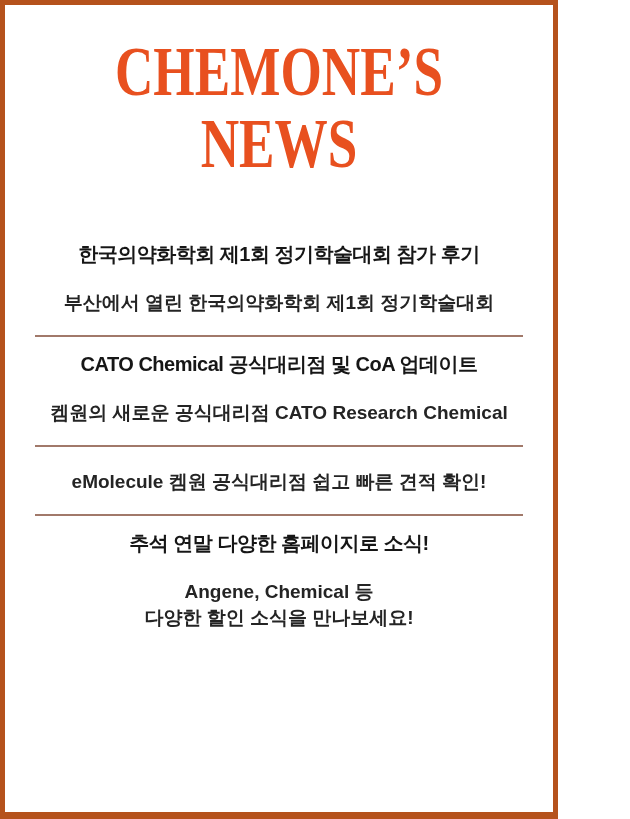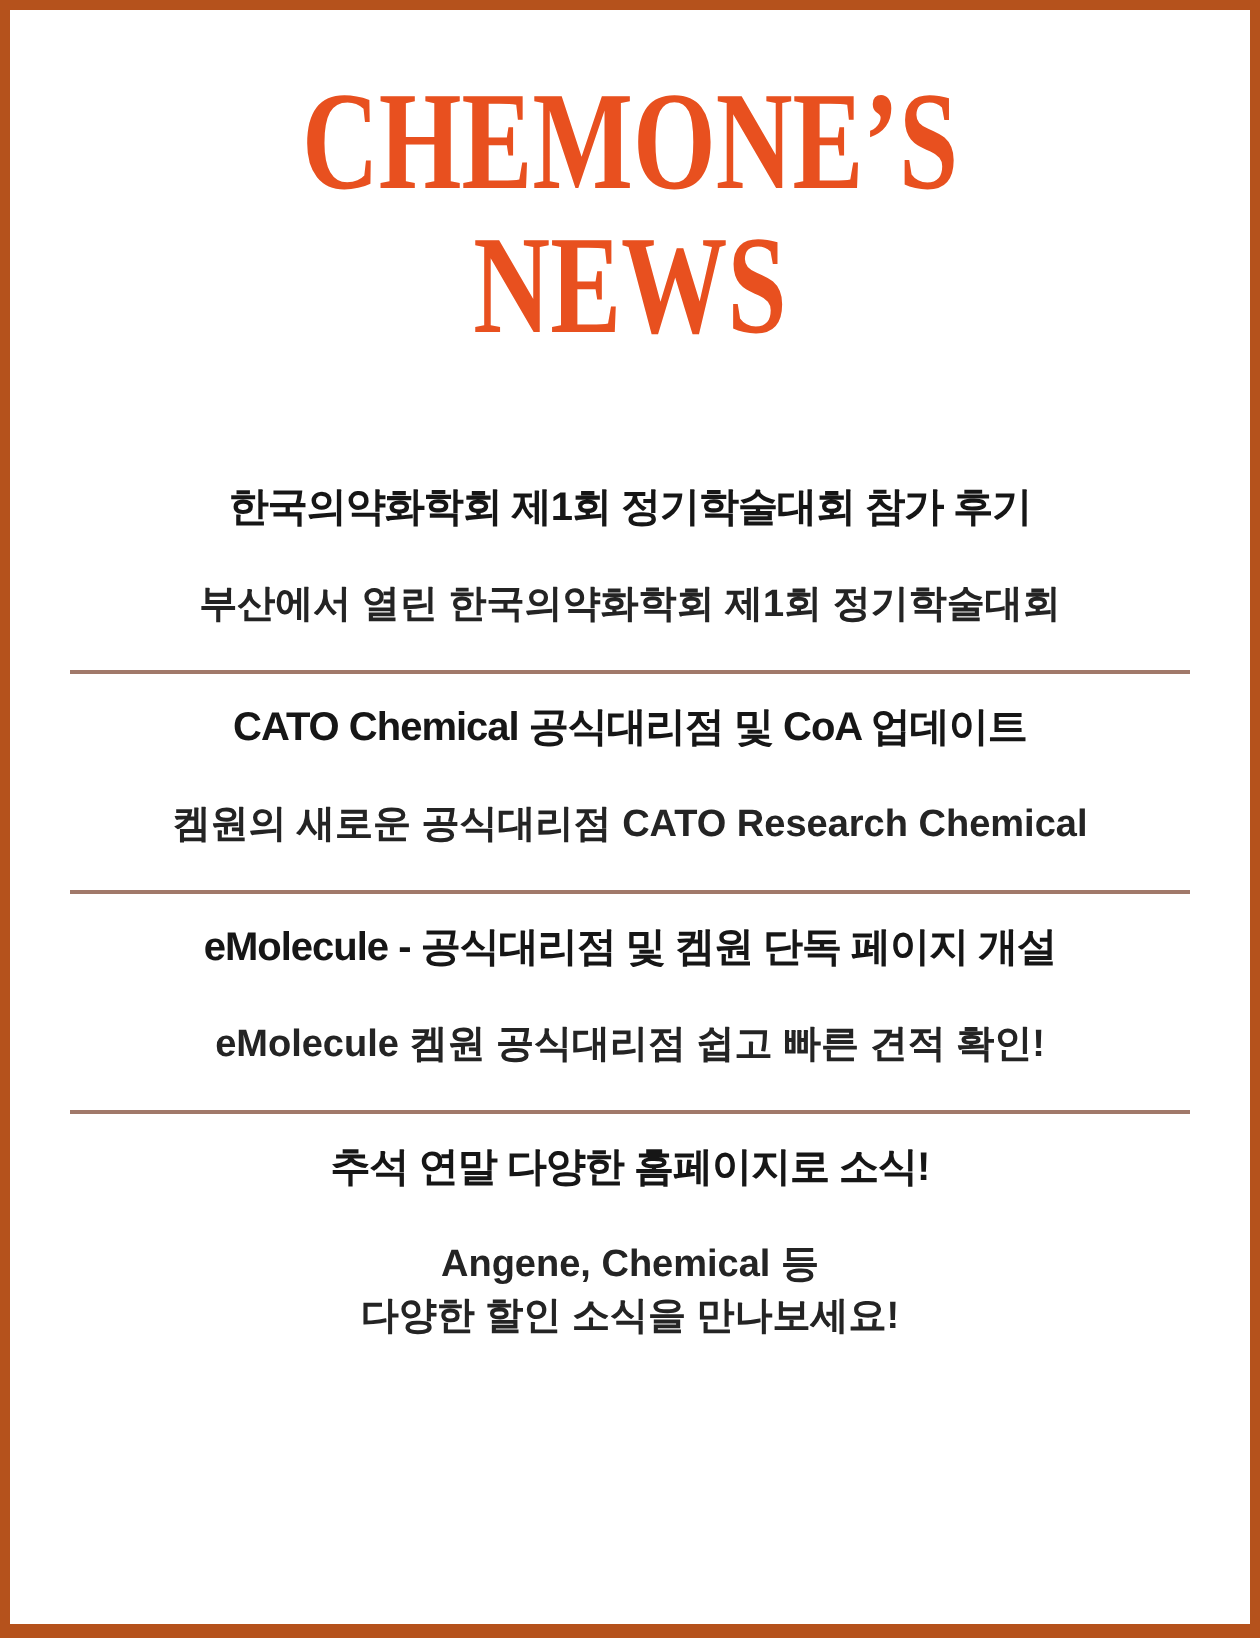--- a/index.html
+++ b/index.html
@@ -2,21 +2,21 @@
 <html><head>
 <meta charset="utf-8">
 <style>
   html, body {
     margin: 0;
     padding: 0;
     background: #ffffff;
   }
   .page {
     position: relative;
-    width: 630px;
+    width: 558px;
     height: 819px;
     box-sizing: border-box;
     background: #ffffff;
     border: 5px solid #b5521c;
     border-bottom-width: 7px;
     overflow: hidden;
     font-family: "Liberation Sans", sans-serif;
   }
   .masthead {
     margin-top: 31px;
@@ -86,21 +86,20 @@
     </section>
 
 
     <section class="news-item">
       <div class="headline">CATO Chemical 공식대리점 및 CoA 업데이트</div>
       <div class="subtitle">켐원의 새로운 공식대리점 CATO Research Chemical</div>
       <hr class="divider">
     </section>
 
     <section class="news-item">
-      <div class="headline">eMolecule - 공식대리점 및 켐원 단독 페이지 개설</div>
       <div class="subtitle">eMolecule 켐원 공식대리점 쉽고 빠른 견적 확인!</div>
       <hr class="divider">
     </section>
 
     <section class="news-item">
       <div class="headline">추석 연말 다양한 홈페이지로 소식!</div>
       <div class="subtitle">Angene, Chemical 등
 다양한 할인 소식을 만나보세요!</div>
     </section>
 

